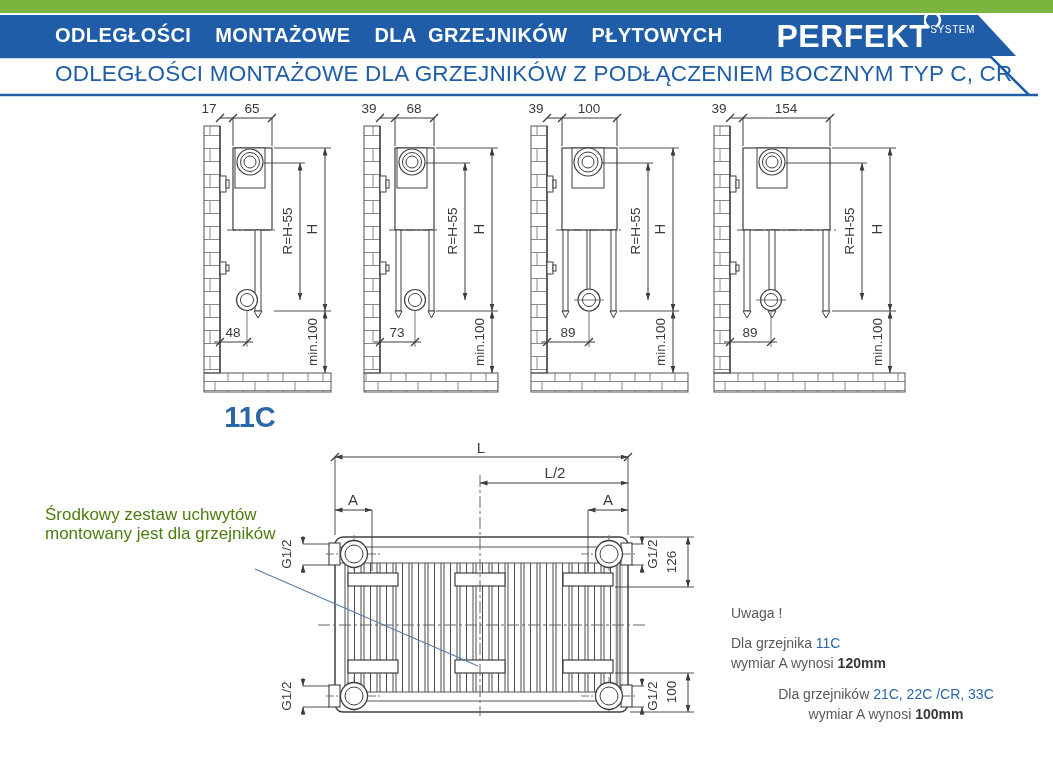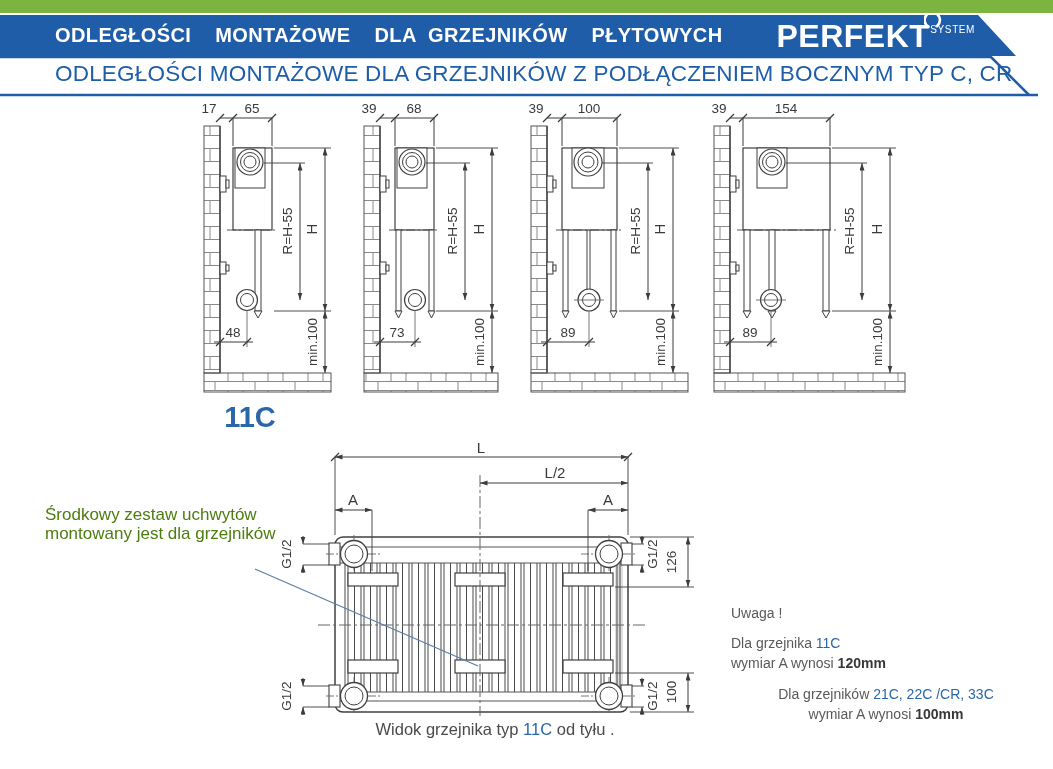--- a/index.html
+++ b/index.html
@@ -407,23 +407,20 @@
 
   <svg class="leader-svg" width="1053" height="300">
     <line x1="255" y1="129" x2="478" y2="226" stroke="#5b7ea8" stroke-width="1.2"></line>
   </svg>
 
   <p class="annotation">
     <span>Środkowy zestaw uchwytów</span><br>
     <span>montowany jest dla grzejników</span><br>
   </p>
 
-  <div class="caption">
-    <span>Widok grzejnika typ </span><span class="hl">11C</span><span> od tyłu .</span>
-  </div>
 
   <div class="note">
     <p class="title">Uwaga !</p>
     <p>
       <span>Dla grzejnika </span><span class="hl">11C</span><br>
       <span>wymiar A wynosi </span><b>120mm</b>
     </p>
     <p class="group2">
       <span>Dla grzejników </span><span class="hl">21C, 22C /CR, 33C</span><br>
       <span>wymiar A wynosi </span><b>100mm</b>

